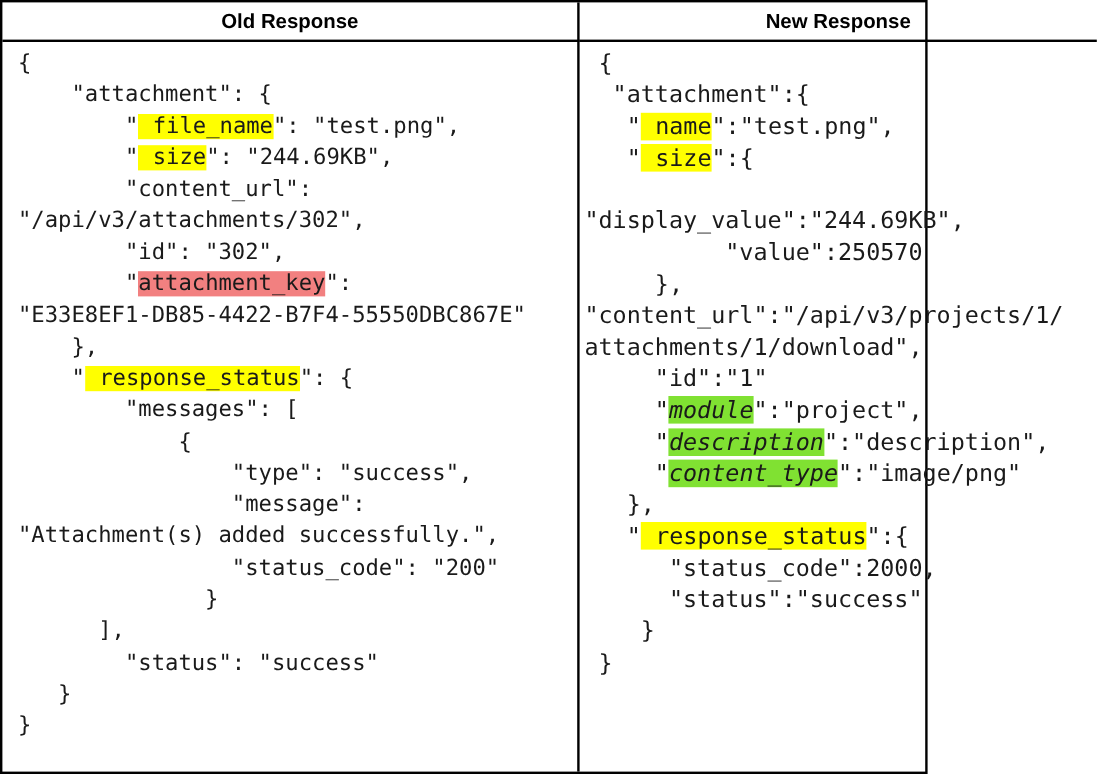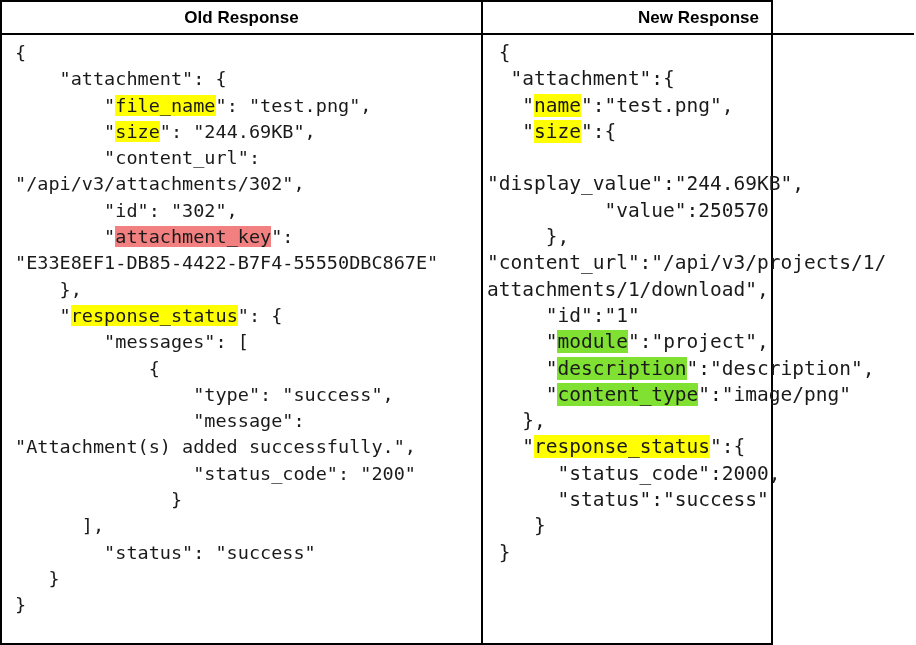--- a/index.html
+++ b/index.html
@@ -15,23 +15,23 @@
     display:flex;align-items:center;justify-content:center;
     font-family:"Liberation Sans",sans-serif;font-weight:bold;font-size:17px;color:#000;
   }
   .code{
     font-family:"DejaVu Sans Mono","Liberation Mono",monospace;
     color:#1a1a1a;line-height:26.3px;white-space:pre;
   }
   .code-old{font-size:18.5px;padding:5px 0 0 13px;}
   .code-new{font-size:19.5px;padding:5px 0 0 4px;}
   .code-line{white-space:pre;}
-  .hl-y{background:var(--hl-y,#ffff00);}
+  .hl-y{background:var(--hl-y,#ffff00);padding-left:12px;}
   .hl-r{background:var(--hl-r,#f28080);}
-  .hl-g{background:var(--hl-g,#80e132);}
+  .hl-g{background:var(--hl-g,#80e132);font-style:italic;}
 </style>
 </head>
 <body>
 
 <div class="tbl">
   <div class="cell hdr col-left">
     <span>Old Response</span>
   </div>
   <div class="cell hdr">
     <span>New Response</span>

